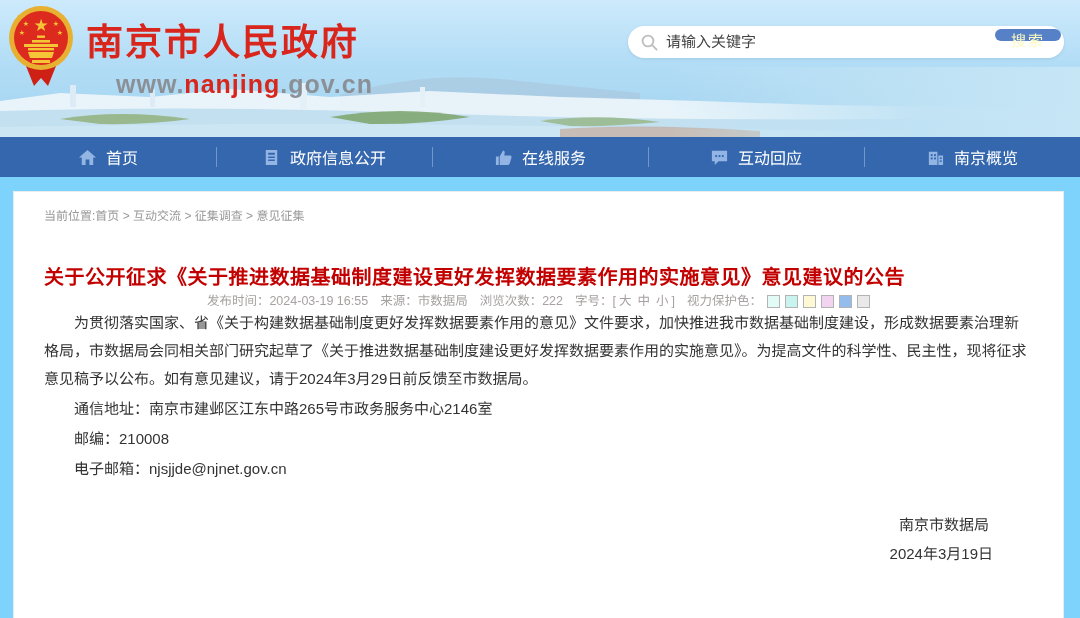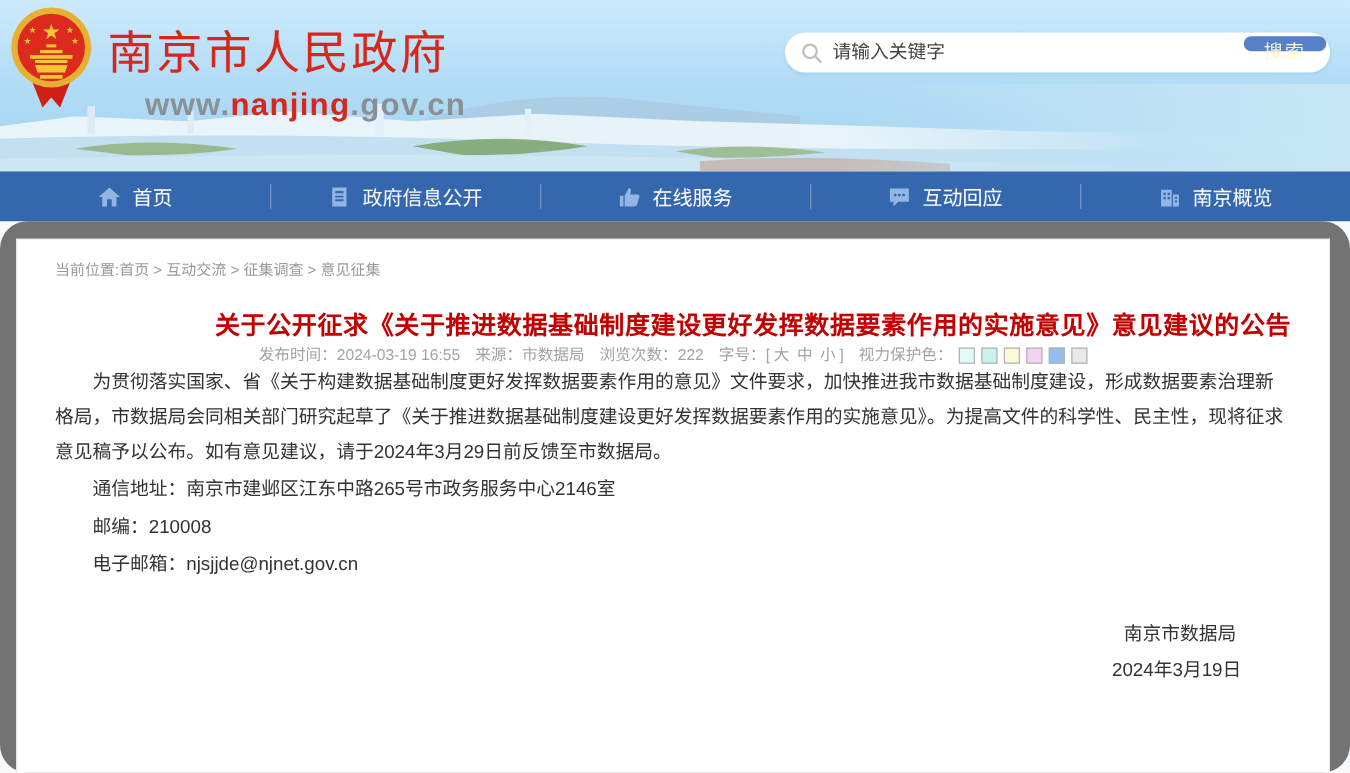--- a/index.html
+++ b/index.html
@@ -7,21 +7,21 @@
   body { font-family:"Liberation Sans","DejaVu Sans",sans-serif; background:#f7f8f9; }
   .viewport { position:relative; width:1080px; height:618px; }
 
   
   .header { position:relative; width:1080px; height:137px;
     background:linear-gradient(180deg,#cdeafc 0%,#b3ddf6 45%,#a9d7f2 75%,#c6e6f6 100%);
     overflow:hidden; }
   .skyline { position:absolute; left:0; bottom:0; width:1080px; height:70px; }
   .emblem { position:absolute; left:8px; top:4px; width:66px; height:84px; }
   .site-block { position:absolute; left:86px; top:12px; }
-  .site-name { font-size:37px; font-weight:normal; color:#d9261c; letter-spacing:2px; }
+  .site-name { font-size:37px; font-weight:bold; color:#d9261c; letter-spacing:2px; }
   .site-url { margin:4px 0 0 30px; font-size:25px; font-weight:bold; color:#8b9096; letter-spacing:1px; }
   .site-url .red { color:#d9261c; }
 
   .search-box { position:absolute; right:16px; top:26px; width:436px; height:32px;
     background:#ffffff; border-radius:16px; display:flex; align-items:center;
     box-shadow:0 1px 3px rgba(60,100,150,.15); }
   .search-icon { width:17px; height:17px; margin-left:13px; flex:0 0 auto; }
   .search-input { flex:1; border:none; outline:none; background:transparent;
     font-size:15px; color:#333; padding:0 8px; font-family:Liberation Serif, serif; }
   .search-input::placeholder { color:#444; opacity:1; }
@@ -32,28 +32,28 @@
   
   .nav { display:flex; width:1080px; height:40px; background:#3567ae; }
   .nav-item { flex:1; display:flex; align-items:center; justify-content:center;
     color:#ffffff; font-size:16px; cursor:pointer; position:relative; }
   .nav-item + .nav-item::before { content:""; position:absolute; left:0; top:10px;
     width:1px; height:20px; background:rgba(190,210,240,.45); }
   .nav-item svg { width:19px; height:19px; margin-right:9px; }
   .nav-icon-fill { fill:#93b5e4; }
 
   
-  .page { width:1080px; height:441px; background:#737373; padding:14px 16px 0 13px;border-radius:22px; }
+  .page { width:1080px; height:441px; background:#7dd3fc; padding:14px 16px 0 13px; }
   .card { background:#ffffff; border:1px solid #e9ebed; border-bottom:none;
     width:1051px; height:427px; padding:0 30px; }
 
   .breadcrumb { padding-top:14px; font-size:12px; color:#999; }
   .breadcrumb .crumb { color:#999; cursor:pointer; }
 
-  .title { margin-top:21px; text-align:right; font-size:20px; font-weight:bold;
+  .title { margin-top:38px; text-align:left; font-size:20px; font-weight:bold;
     color:#c30000; font-family:"Liberation Serif","DejaVu Serif",serif; letter-spacing:.5px; }
 
   .meta { text-align:center; font-size:12.5px; color:#a7a1a1;
     display:flex; justify-content:center; align-items:center; gap:4px; }
   .meta .seg { margin:0 4px; }
   .meta .fs-opt { cursor:pointer; margin:0 3px; }
   .protect-swatch { display:inline-block; width:13px; height:13px;
     border:1px solid #b3b3b3; margin-left:5px; vertical-align:middle; cursor:pointer; }
 
   .article { font-size:15px; color:#333; }

